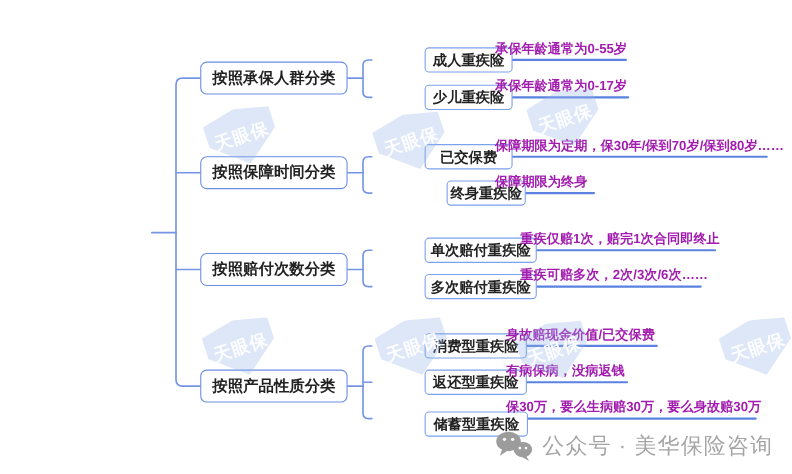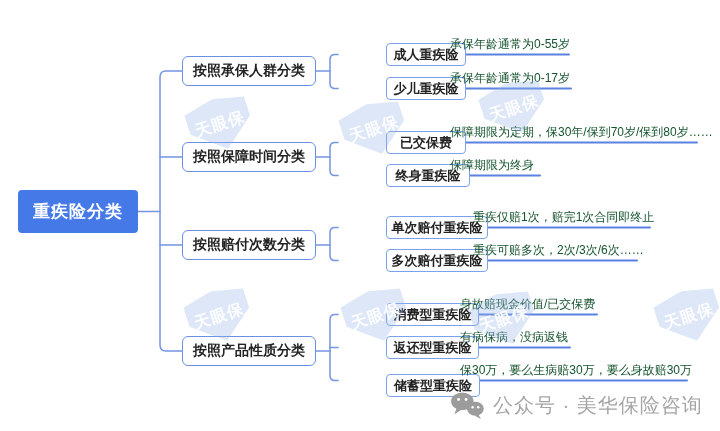--- a/index.html
+++ b/index.html
@@ -22,21 +22,21 @@
     display:flex;align-items:center;justify-content:center;
   }
   .leaf{
     position:absolute;height:23px;z-index:3;box-sizing:border-box;
     background:#ffffff;border:1.3px solid #7ba2ec;border-radius:4px;
     color:#222;font-size:13px;font-weight:bold;
     display:flex;align-items:center;justify-content:center;margin-left:48px;
   }
   .desc{
     position:absolute;z-index:3;height:14px;line-height:14px;
-    color:#14532d;font-size:12px;font-weight:400;white-space:nowrap;
+    color:#a21caf;font-size:12px;font-weight:700;white-space:nowrap;
   }
   .wm{
     position:absolute;width:68px;height:52px;z-index:5;pointer-events:none;
     transform:rotate(-18deg);display:flex;align-items:center;justify-content:center;
   }
   .wm .shield{
     position:absolute;left:0;top:0;right:0;bottom:0;
     background:rgba(148,179,232,0.32);
     clip-path:polygon(50% 0%,96% 14%,96% 52%,50% 100%,4% 52%,4% 14%);
   }
@@ -79,31 +79,30 @@
     <path class="u" d="M418,88.5 H571"></path>
     <path class="u" d="M418,142.5 H697"></path>
     <path class="u" d="M418,175.5 H540"></path>
     <path class="u" d="M440,227.5 H650"></path>
     <path class="u" d="M440,260.5 H637"></path>
     <path class="u" d="M431,314.5 H597"></path>
     <path class="u" d="M431,347.5 H570"></path>
     <path class="u" d="M431,380.5 H687"></path>
   </svg>
 
-  <div class="root">重疾险分类</div>
 
   <div class="branch" style="left:182px;top:56px">按照承保人群分类</div>
   <div class="branch" style="left:182px;top:142px">按照保障时间分类</div>
   <div class="branch" style="left:182px;top:230px">按照赔付次数分类</div>
   <div class="branch" style="left:182px;top:336px">按照产品性质分类</div>
 
   <div class="leaf" style="left:338px;top:43px;width:80px">成人重疾险</div>
   <div class="leaf" style="left:338px;top:77px;width:80px">少儿重疾险</div>
   <div class="leaf" style="left:338px;top:131px;width:80px">已交保费</div>
-  <div class="leaf" style="left:338px;top:164px;width:84px">终身重疾险</div>
+  <div class="leaf" style="left:358px;top:164px;width:72px">终身重疾险</div>
   <div class="leaf" style="left:338px;top:216px;width:102px">单次赔付重疾险</div>
   <div class="leaf" style="left:338px;top:249px;width:102px">多次赔付重疾险</div>
   <div class="leaf" style="left:338px;top:303px;width:93px">消费型重疾险</div>
   <div class="leaf" style="left:338px;top:336px;width:93px">返还型重疾险</div>
   <div class="leaf" style="left:338px;top:374px;width:94px">储蓄型重疾险</div>
 
   <div class="desc" style="left:450px;top:37px">承保年龄通常为0-55岁</div>
   <div class="desc" style="left:450px;top:71px">承保年龄通常为0-17岁</div>
   <div class="desc" style="left:450px;top:125px">保障期限为定期，保30年/保到70岁/保到80岁……</div>
   <div class="desc" style="left:450px;top:158px">保障期限为终身</div>

